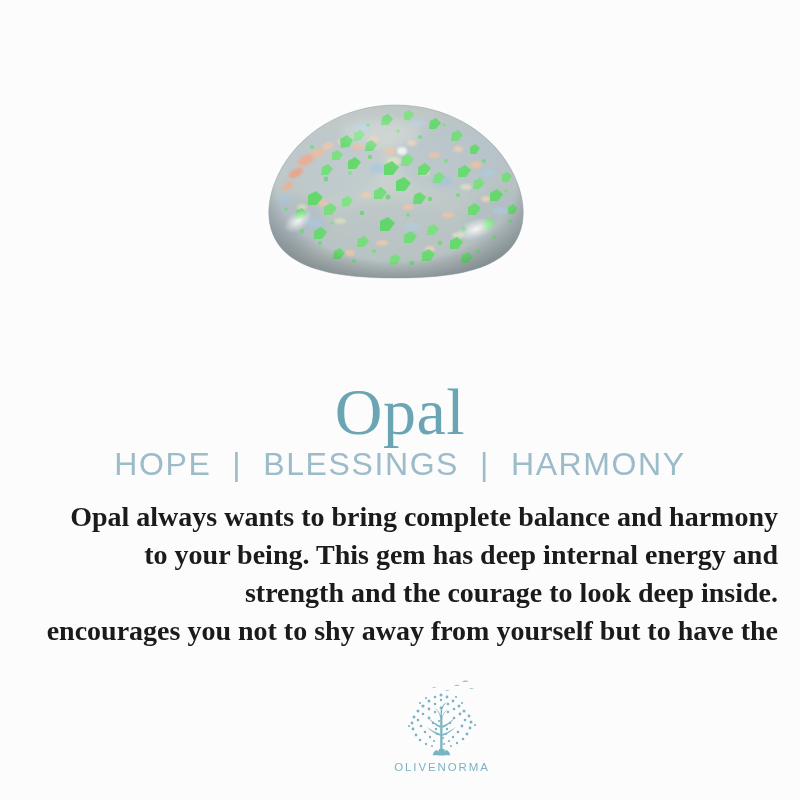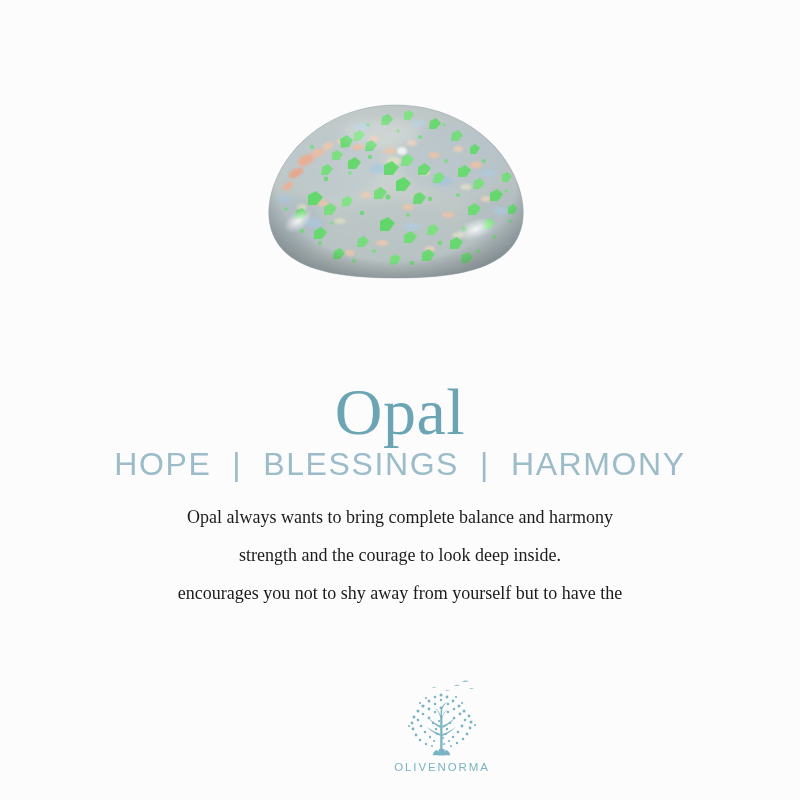--- a/index.html
+++ b/index.html
@@ -65,25 +65,26 @@
     letter-spacing: 1.6px;
     white-space: pre;
   }
 
   
   .body-text {
     position: absolute;
     top: 498px;
     left: 22px;
     width: 756px;
-    text-align: center;
+    text-align: right;
     font-family: "Liberation Serif", serif;
-    font-size: 18px;
+    font-size: 28px;
     line-height: 38px;
     color: #1b1b1b;
+    font-weight: bold;
   }
 
   
   .logo {
     position: absolute;
     top: 678px;
     left: 0;
     width: 800px;
     display: flex;
     flex-direction: column;
@@ -304,20 +305,21 @@
                C 36 30 82 2 134 2 Z" fill="none" stroke="#8f9ca6" stroke-width="1" opacity="0.45"></path>
     </svg>
   </div>
 
   <h1 class="title">Opal</h1>
 
   <div class="subtitle">HOPE  |  BLESSINGS  |  HARMONY</div>
 
   <div class="body-text">
     <div>Opal always wants to bring complete balance and harmony</div>
+    <div>to your being. This gem has deep internal energy and</div>
     <div>strength and the courage to look deep inside.</div>
     <div>encourages you not to shy away from yourself but to have the</div>
   </div>
 
   <div class="logo">
     <svg class="logo-mark" viewBox="0 0 86 82" xmlns="http://www.w3.org/2000/svg" aria-hidden="true">
       <g fill="#7ab4c4">
 
         <path d="M55 8 q3 -2.4 6 -0.4 q-3 0.2 -6 0.4 z"></path>
         <path d="M63 4 q3.4 -2.6 6.6 -0.6 q-3.4 0.4 -6.6 0.6 z"></path>

